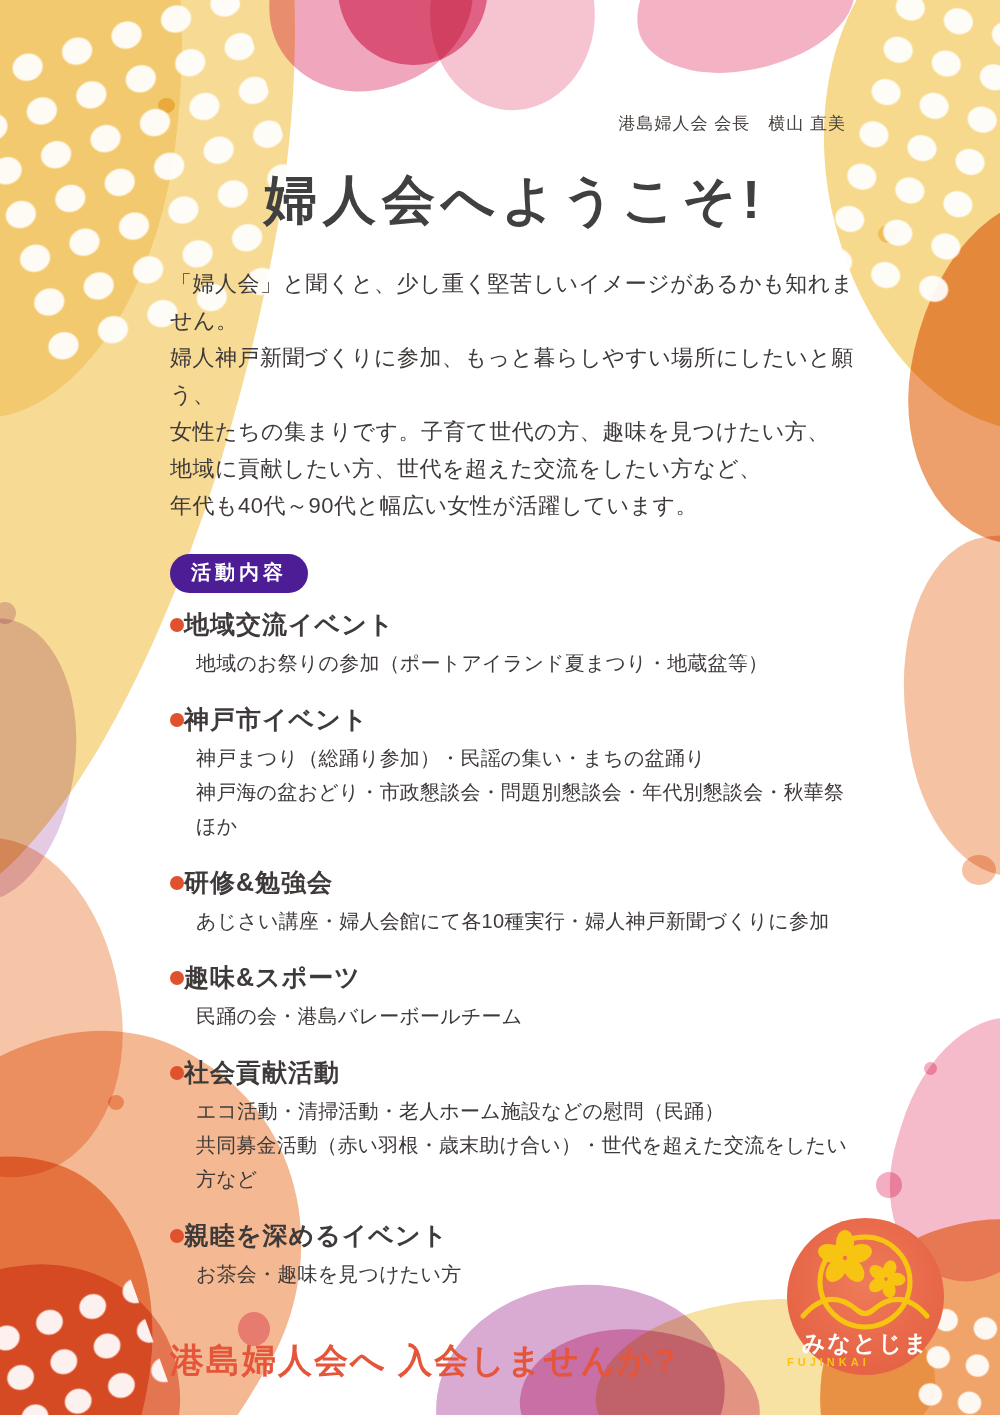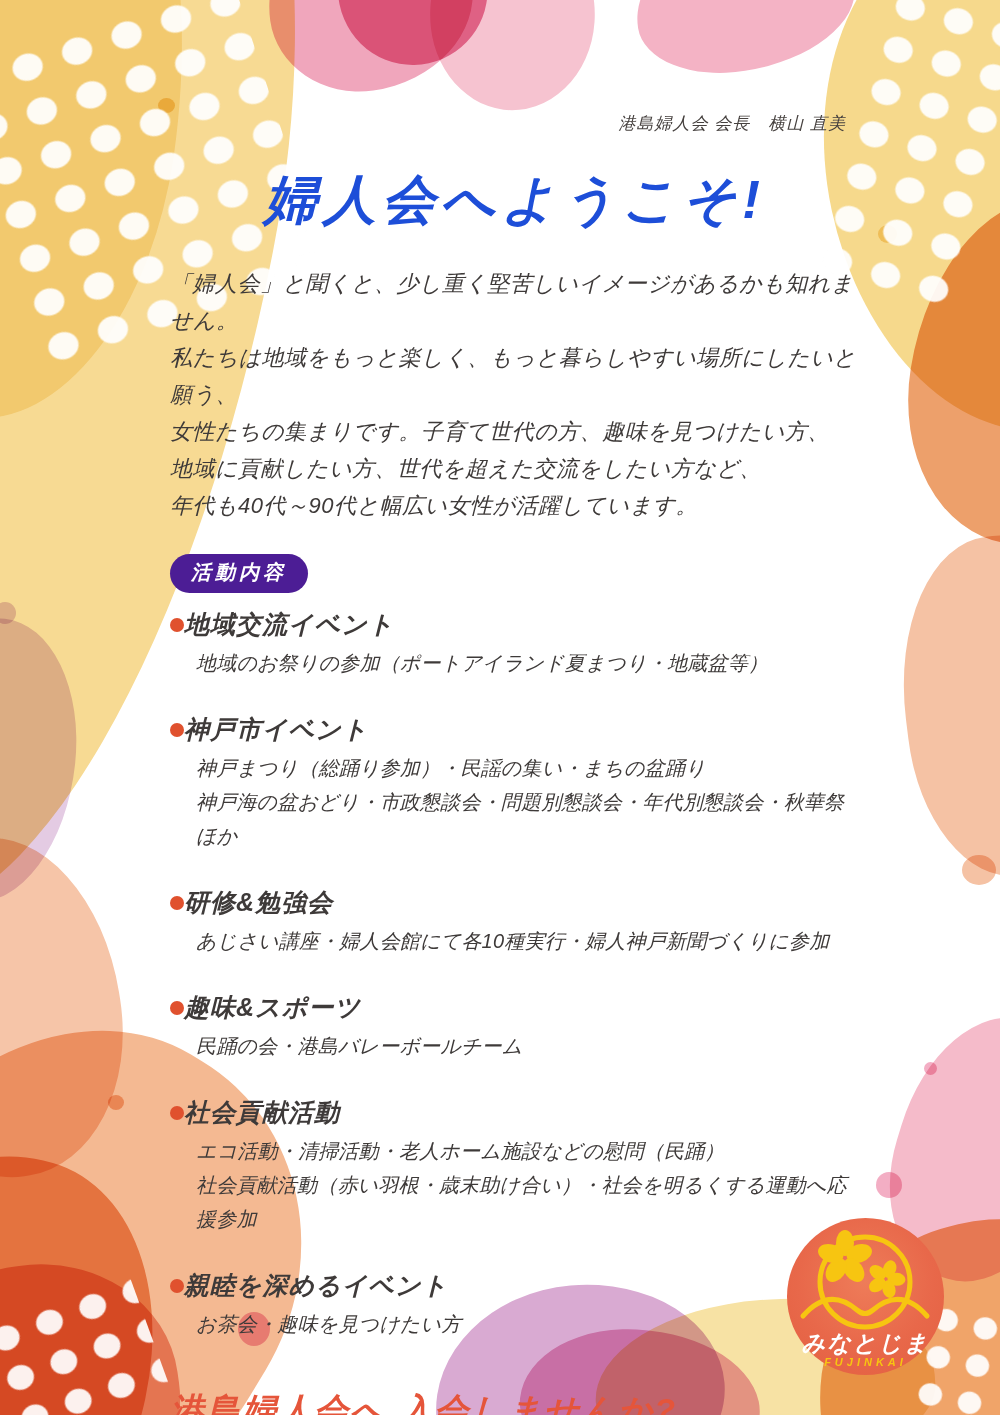--- a/index.html
+++ b/index.html
@@ -1,62 +1,61 @@
 <!DOCTYPE html>
 <html><head>
 <meta charset="utf-8">
 <style>
   html,body { margin:0; padding:0; }
   .poster {
     position:relative; width:1000px; height:1415px;
     background:#ffffff; overflow:hidden;
     font-family:"Liberation Sans","DejaVu Sans",sans-serif;
     color:#3e3a39;
-    font-style:italic;
   }
   
   .blob { position:absolute; mix-blend-mode:multiply; }
   .dots {
     position:absolute; z-index:2;
     background-image:radial-gradient(closest-side, rgba(255,255,255,.92) 55%, transparent 62%);
   }
   .minidot { position:absolute; border-radius:50%; mix-blend-mode:multiply; }
 
   
   .content { position:absolute; left:170px; top:112px; width:690px; z-index:5; }
   .author { text-align:right; font-size:17px; letter-spacing:1px; margin-right:14px; color:#46413f; }
   .title {
     margin:30px 0 0; text-align:center;
-    font-size:53px; font-weight:bold; letter-spacing:6px; color:#1d4ed8;
+    font-size:53px; font-weight:bold; letter-spacing:6px; color:#404040;
   }
   .intro { margin-top:28px; font-size:22px; line-height:37px; letter-spacing:.5px; }
   .badge {
     display:inline-block; margin-top:30px;
     background:#4c1d95; color:#fff; font-size:20px; font-weight:bold;
     letter-spacing:4px; padding:5px 21px 7px; border-radius:20px;
   }
-  .activity { margin-top:33px; }
+  .activity { margin-top:23px; }
   .activity.first { margin-top:15px; }
   .a-head { display:flex; align-items:center; font-size:25px; font-weight:bold; letter-spacing:1px; }
   .dot { width:14px; height:14px; border-radius:50%; background:#e0512e; flex:none; }
   .a-details { margin:5px 0 0 26px; font-size:20px; line-height:34px; letter-spacing:.2px; }
   .cta-h { margin:47px 0 0; font-size:34px; font-weight:bold; letter-spacing:2px; color:#e5553a; }
 
   
   .logo {
     position:absolute; left:787px; top:1218px; width:157px; height:157px;
     border-radius:50%; z-index:6;
     background:radial-gradient(circle at 50% 40%, #ee7c59 0%, #e8684a 55%, #e35f40 100%);
   }
   .logo-jp {
     position:absolute; left:0; right:0; top:110px; text-align:center;
     color:#fff; font-size:23px; font-weight:bold; letter-spacing:2px;
   }
   .logo-en {
-    position:absolute; left:0; right:0; top:138px; text-align:center;
+    position:absolute; left:0; right:0; top:138px; text-align:left;
     color:#f7c511; font-size:11px; font-weight:bold; letter-spacing:4px;
   }
 </style>
 </head>
 <body>
 
 <div class="poster">
 
   <div>
 
@@ -100,21 +99,21 @@
     <div class="minidot" style="left:158px; top:98px; width:17px; height:15px; background:#f6d687;"></div>
     <div class="minidot" style="left:878px; top:225px; width:19px; height:18px; background:#f8dFA0;"></div>
   </div>
 
   <div class="content">
     <div class="author">港島婦人会 会長　横山 直美</div>
     <h1 class="title">婦人会へようこそ!</h1>
 
     <div class="intro">
       <div>「婦人会」と聞くと、少し重く堅苦しいイメージがあるかも知れません。</div>
-      <div>私たちは地域をもっと楽しく、もっと暮らしやすい場所にしたいと願う、</div>
+      <div>婦人神戸新聞づくりに参加、もっと暮らしやすい場所にしたいと願う、</div>
       <div>女性たちの集まりです。子育て世代の方、趣味を見つけたい方、</div>
       <div>地域に貢献したい方、世代を超えた交流をしたい方など、</div>
       <div>年代も40代～90代と幅広い女性が活躍しています。</div>
     </div>
 
     <div class="badge">活動内容</div>
 
     <div class="activity first">
       <div class="a-head">
         <span class="dot"></span>
@@ -156,21 +155,21 @@
       </div>
     </div>
 
     <div class="activity">
       <div class="a-head">
         <span class="dot"></span>
         <span>社会貢献活動</span>
       </div>
       <div class="a-details">
         <div>エコ活動・清掃活動・老人ホーム施設などの慰問（民踊）</div>
-        <div>社会貢献活動（赤い羽根・歳末助け合い）・社会を明るくする運動へ応援参加</div>
+        <div>共同募金活動（赤い羽根・歳末助け合い）・世代を超えた交流をしたい方など</div>
       </div>
     </div>
 
     <div class="activity">
       <div class="a-head">
         <span class="dot"></span>
         <span>親睦を深めるイベント</span>
       </div>
       <div class="a-details">
         <div>お茶会・趣味を見つけたい方</div>

